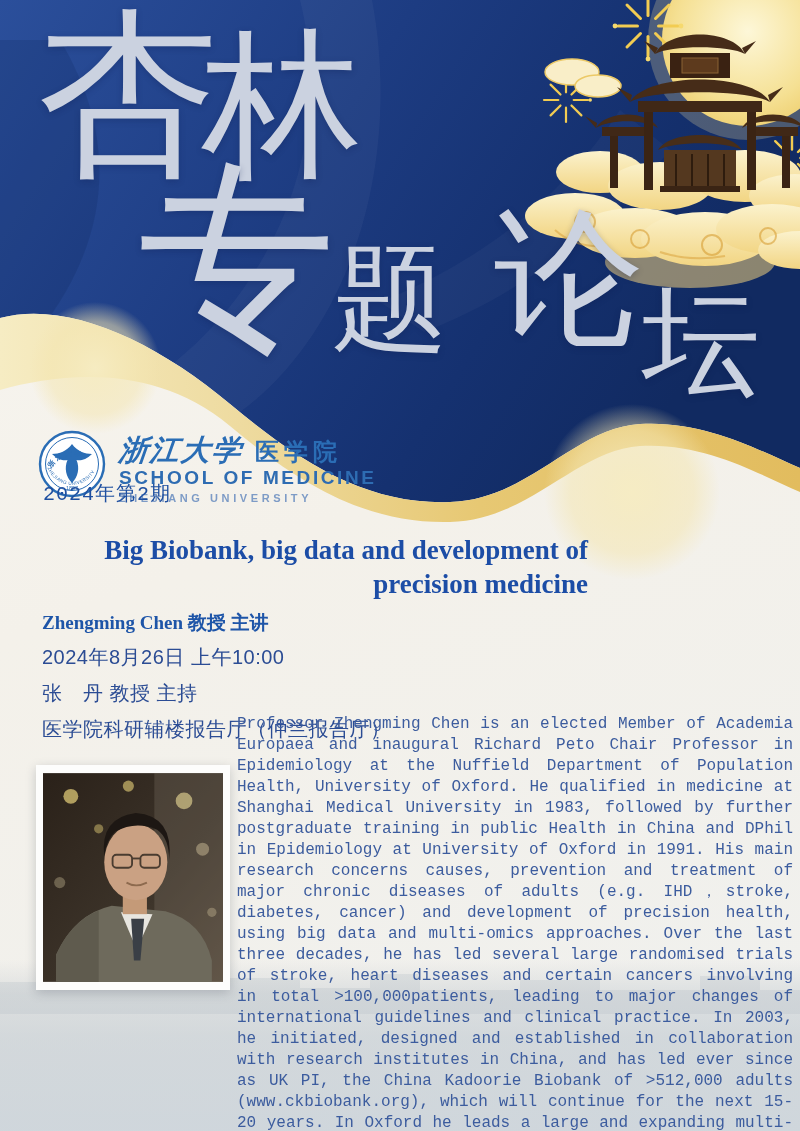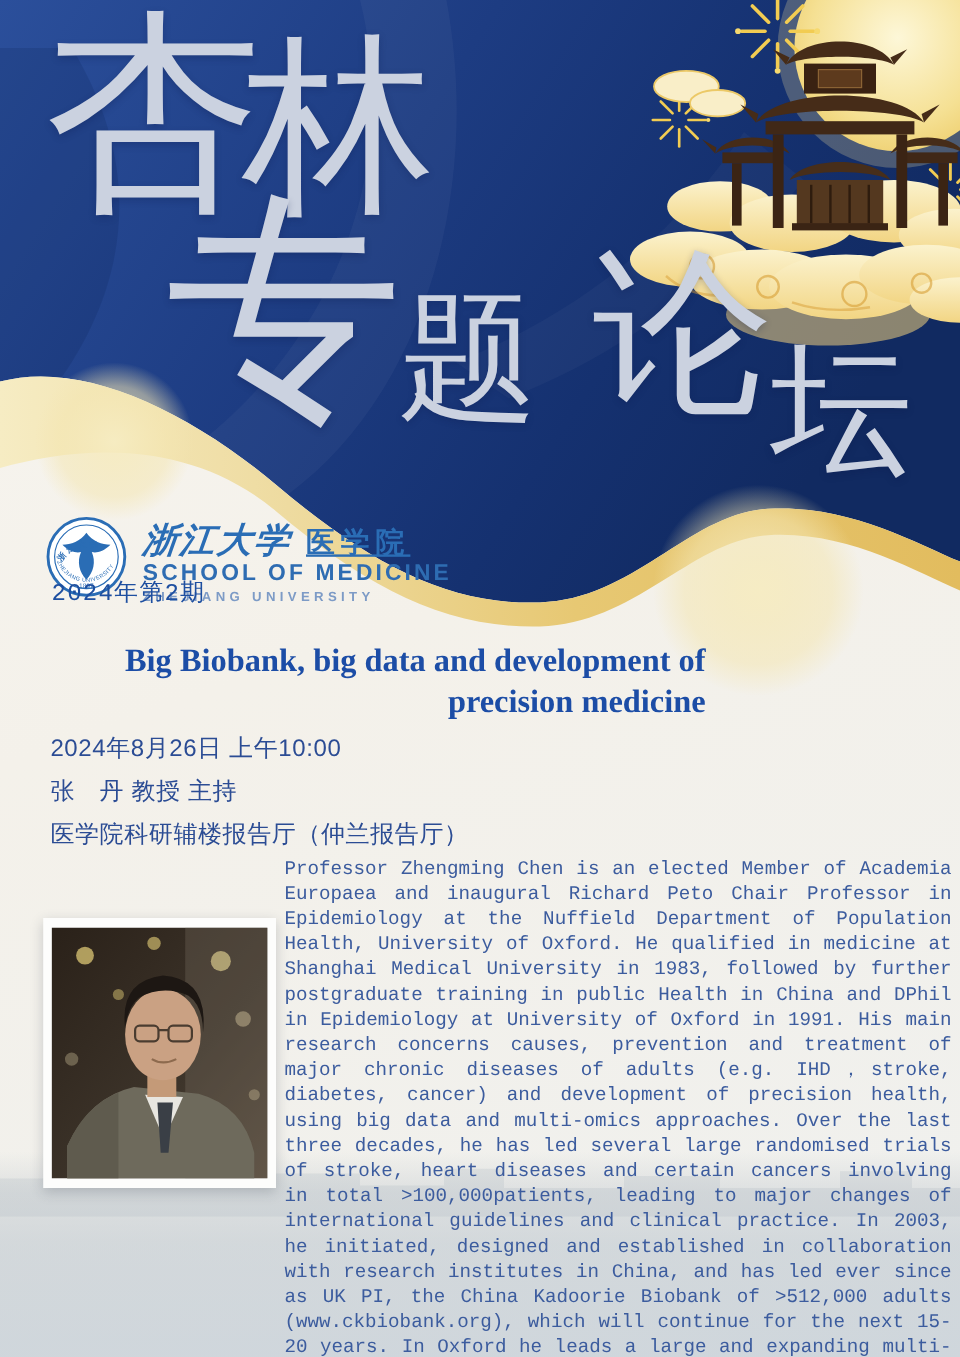--- a/index.html
+++ b/index.html
@@ -21,21 +21,21 @@
   .lake{position:absolute;left:0;bottom:0;width:800px;height:171px;z-index:0;
         background:linear-gradient(180deg,rgba(169,180,192,0) 0%,rgba(169,180,192,.28) 20%,
                    rgba(181,192,202,.5) 45%,rgba(198,207,215,.78) 100%);}
   .skyline{position:absolute;left:0;top:962px;z-index:0;opacity:.30;}
 
   .brand{position:absolute;left:38px;top:430px;z-index:3;display:flex;align-items:flex-start;}
   .brand-text{margin-left:13px;padding-top:1px;color:#2a6db5;}
   .brand-cn{display:flex;align-items:baseline;height:33px;}
   .brand-cn-script{font-size:29px;font-weight:bold;font-style:italic;transform:skewX(-6deg);
                    letter-spacing:2px;font-family:"Liberation Serif",serif;}
-  .brand-cn-unit{font-size:24px;font-weight:600;letter-spacing:5px;margin-left:12px;text-decoration:underline;}
+  .brand-cn-unit{font-size:24px;font-weight:600;letter-spacing:5px;margin-left:12px;}
   .brand-en1{font-size:19px;font-weight:bold;letter-spacing:2.6px;color:#2e6cb2;margin-top:3px;}
   .brand-en2{font-size:11px;font-weight:bold;letter-spacing:3.6px;color:#7d9bc6;margin-top:3px;}
 
   .issue{position:absolute;left:43px;top:480px;z-index:3;font-family:Liberation Mono, monospace;
          font-size:20px;color:#1e4fa0;letter-spacing:1px;}
   .title{position:absolute;left:40px;top:533px;width:548px;z-index:3;
          font-family:"Liberation Serif",serif;font-weight:bold;font-size:27px;line-height:34px;
          color:#1c4da6;text-align:right;}
   .speaker-block{position:absolute;left:42px;top:610px;z-index:3;}
   .speaker{font-family:"Liberation Serif",serif;font-weight:bold;font-size:19px;color:#1e55a8;
@@ -234,20 +234,21 @@
       <div class="brand-en1">SCHOOL OF MEDICINE</div>
       <div class="brand-en2">ZHEJIANG UNIVERSITY</div>
     </div>
   </div>
 
   <div class="issue">2024年第2期</div>
 
   <div class="title">Big Biobank, big data and development of precision medicine</div>
 
   <div class="speaker-block">
+    <div class="speaker">Zhengming Chen 教授 主讲</div>
     <div class="detail">2024年8月26日 上午10:00</div>
     <div class="detail">张　丹 教授 主持</div>
     <div class="detail">医学院科研辅楼报告厅（仲兰报告厅）</div>
   </div>
 
   <div class="photo">
     <svg width="180" height="211" viewBox="0 0 194 225">
       <defs>
         <linearGradient id="pbg" x1="0" y1="0" x2="1" y2="1">
           <stop offset="0" stop-color="#2a2119"></stop>

